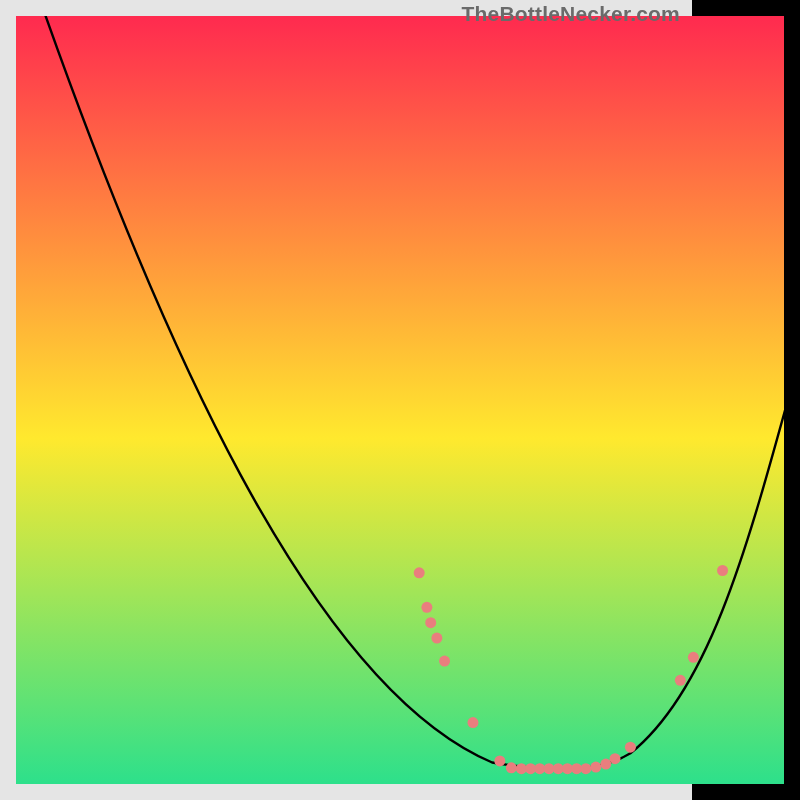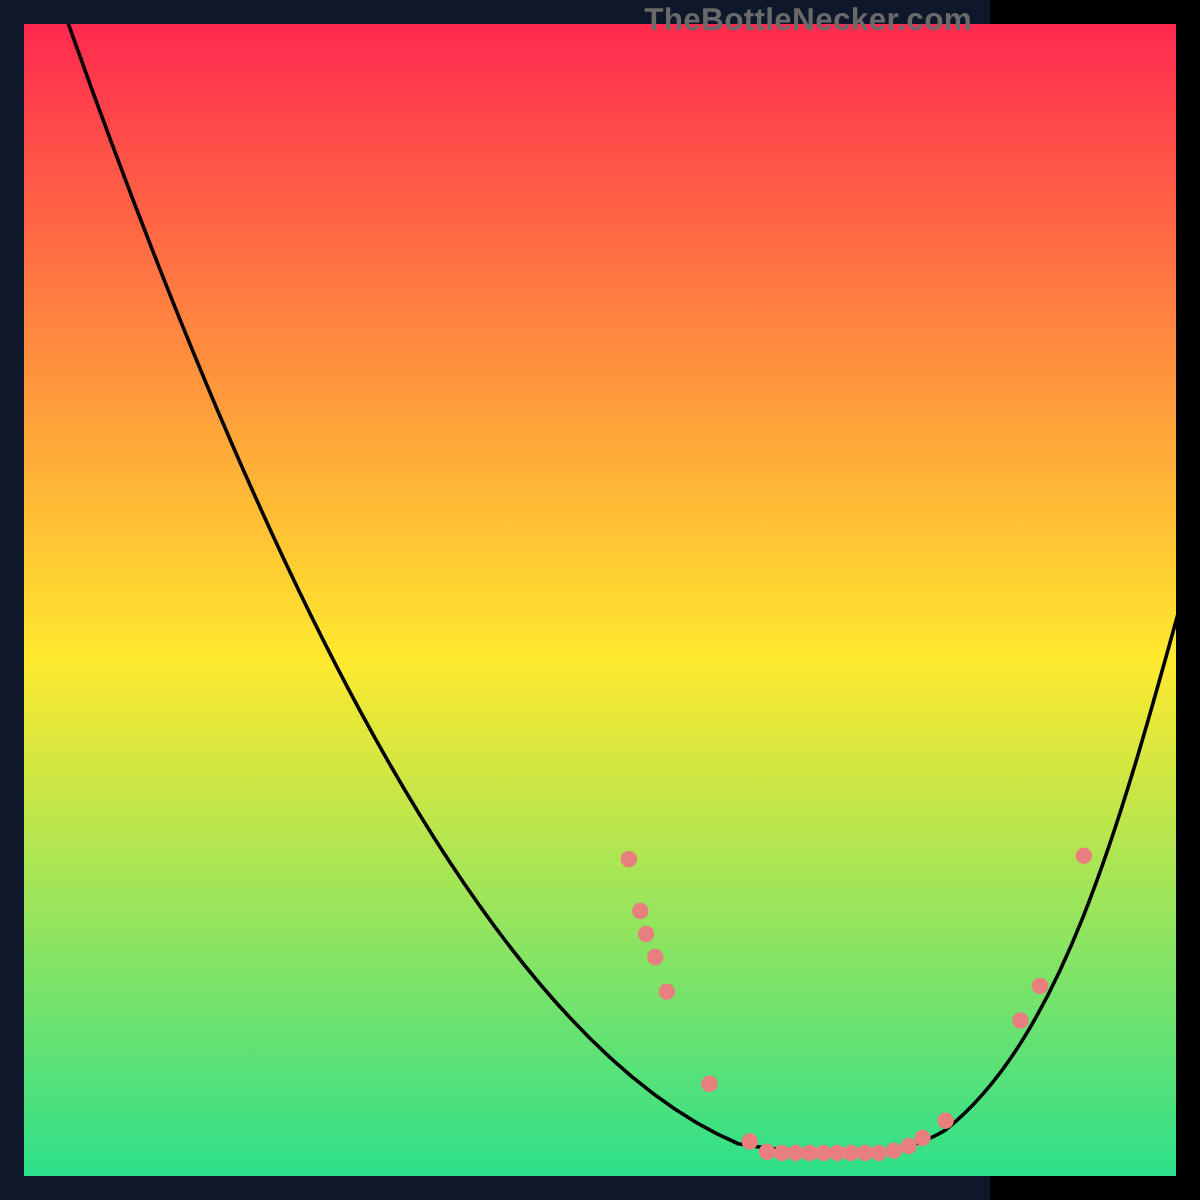--- a/index.html
+++ b/index.html
@@ -10,21 +10,22 @@
     overflow: hidden;
     background: #000;
     font-family: Arial, Helvetica, sans-serif;
   }
   .frame {
     position: absolute;
     left: 0;
     top: 0;
     width: 660px;
     height: 800px;
-    background: #0f172a;
+    background: #e5e5e5;
+    padding-left: 32px;
   }
   .plot {
     position: absolute;
     left: 16px;
     top: 16px;
     width: 768px;
     height: 768px;
     overflow: hidden;
   }
   .plot svg {

